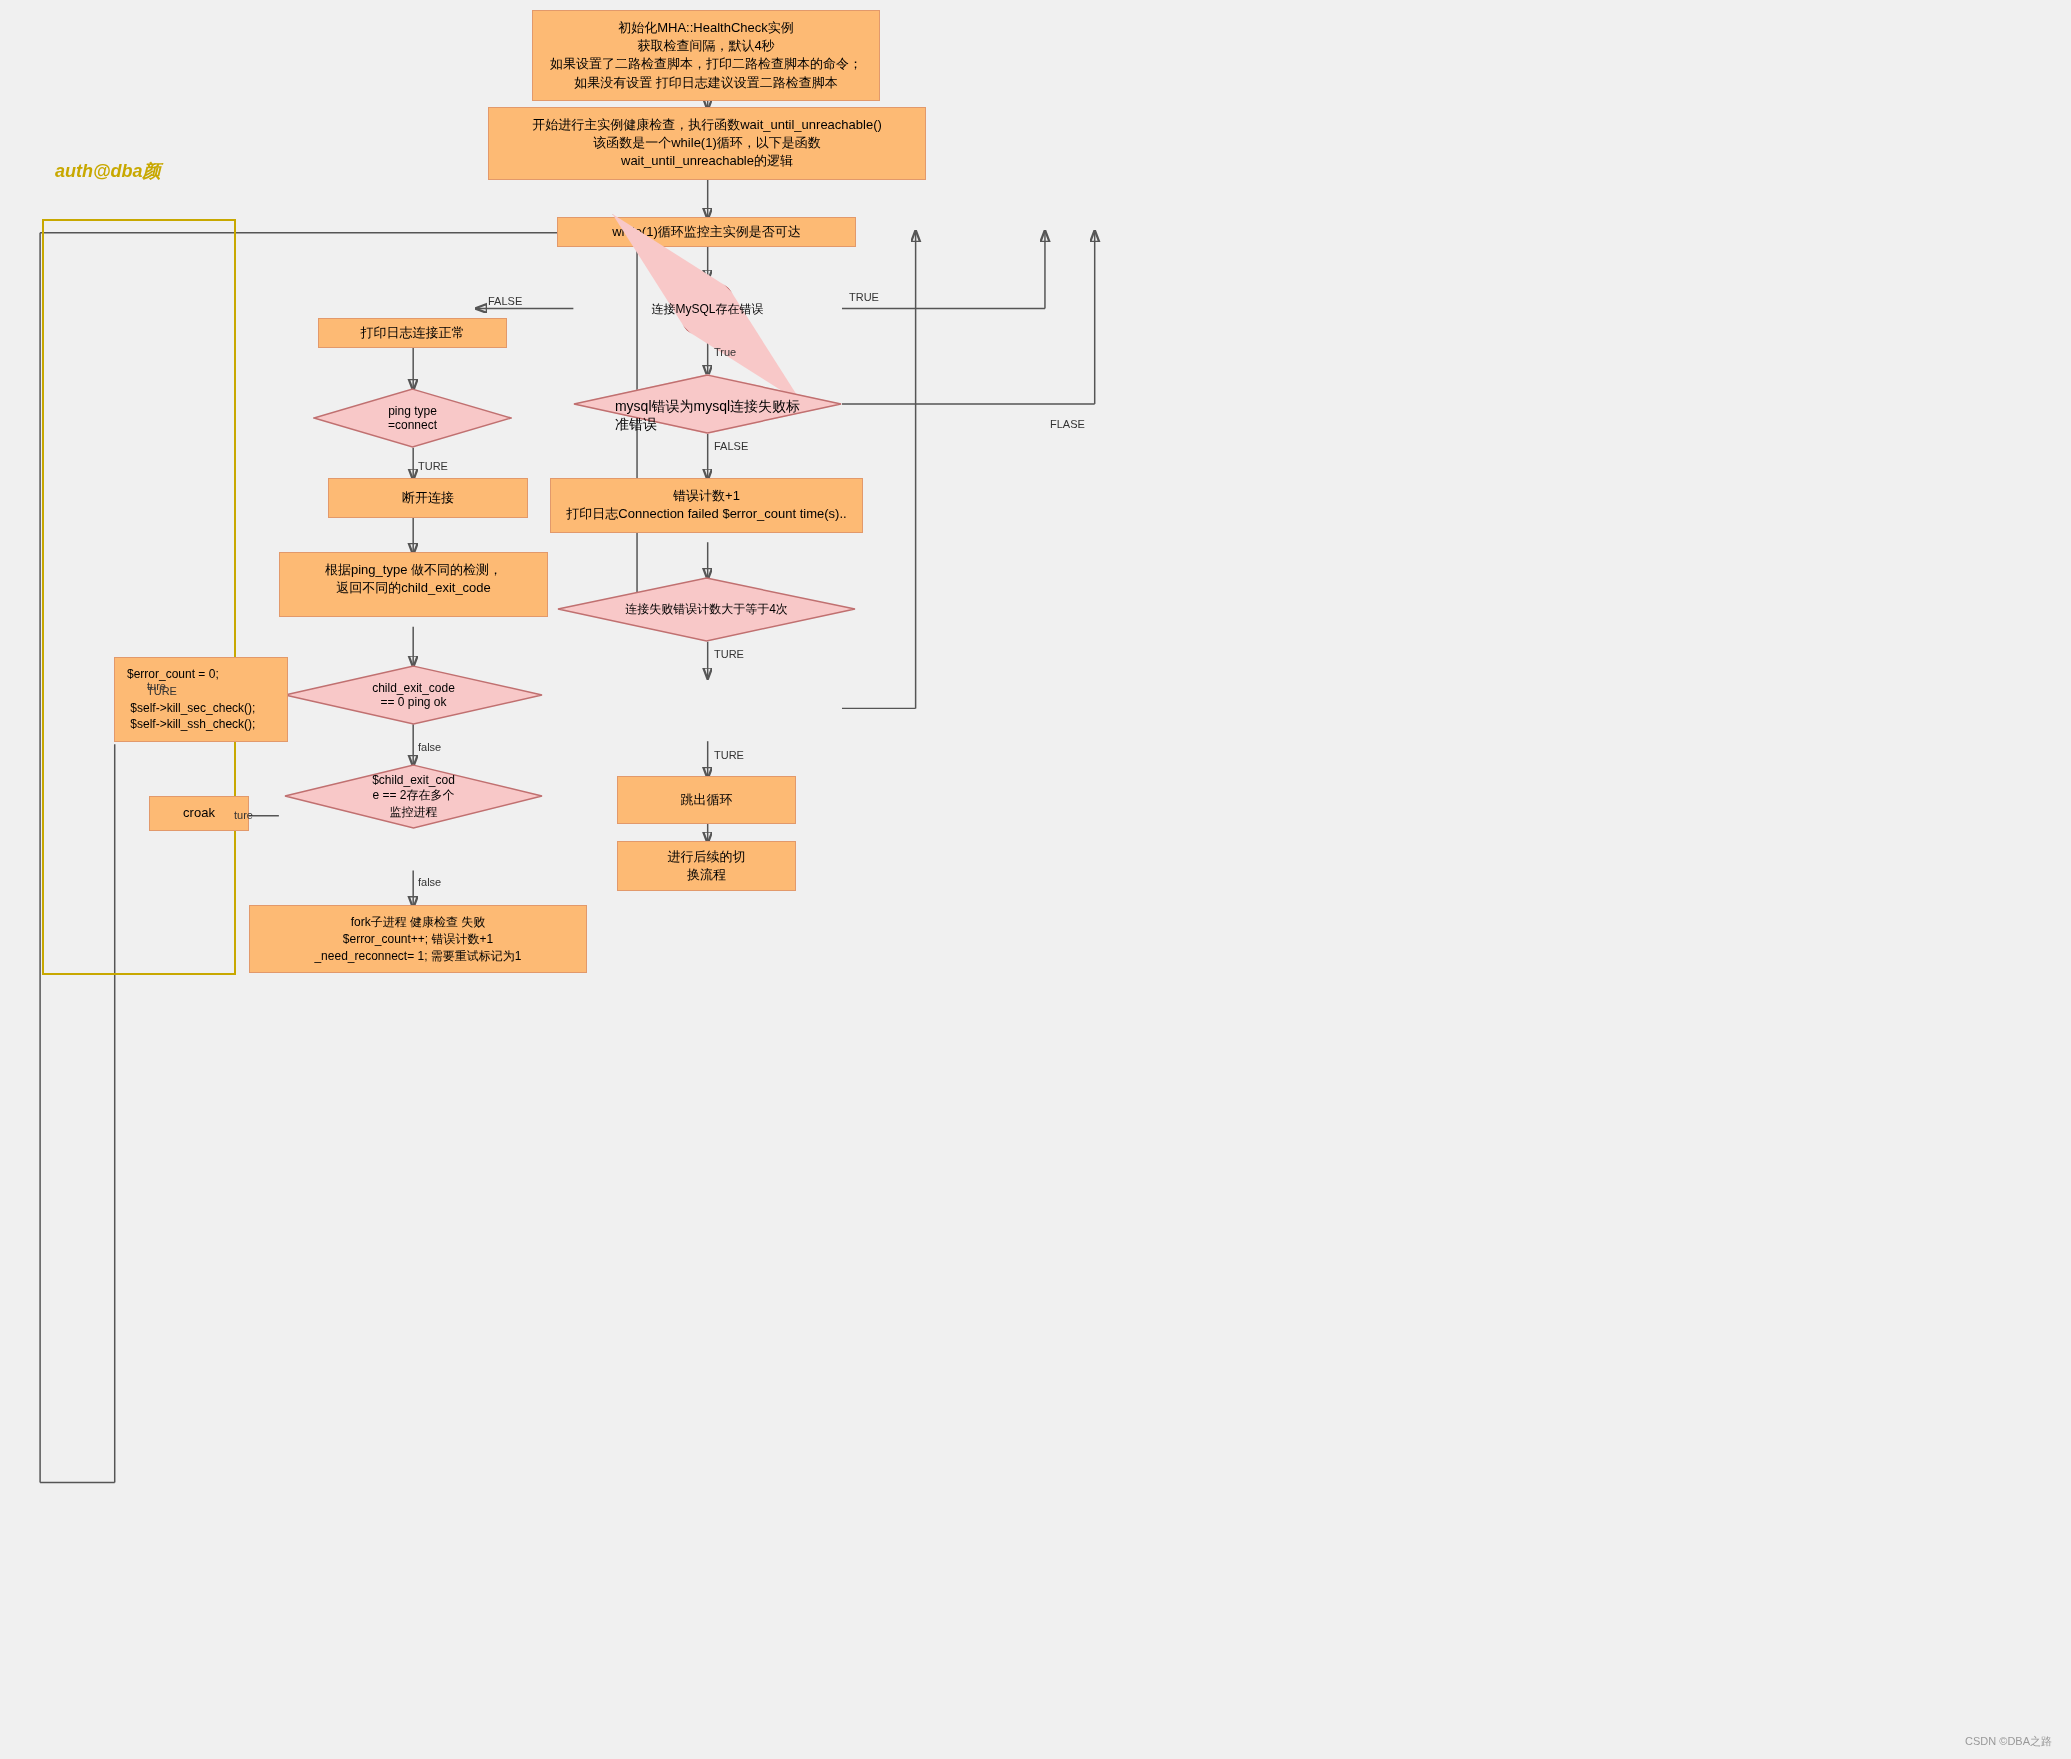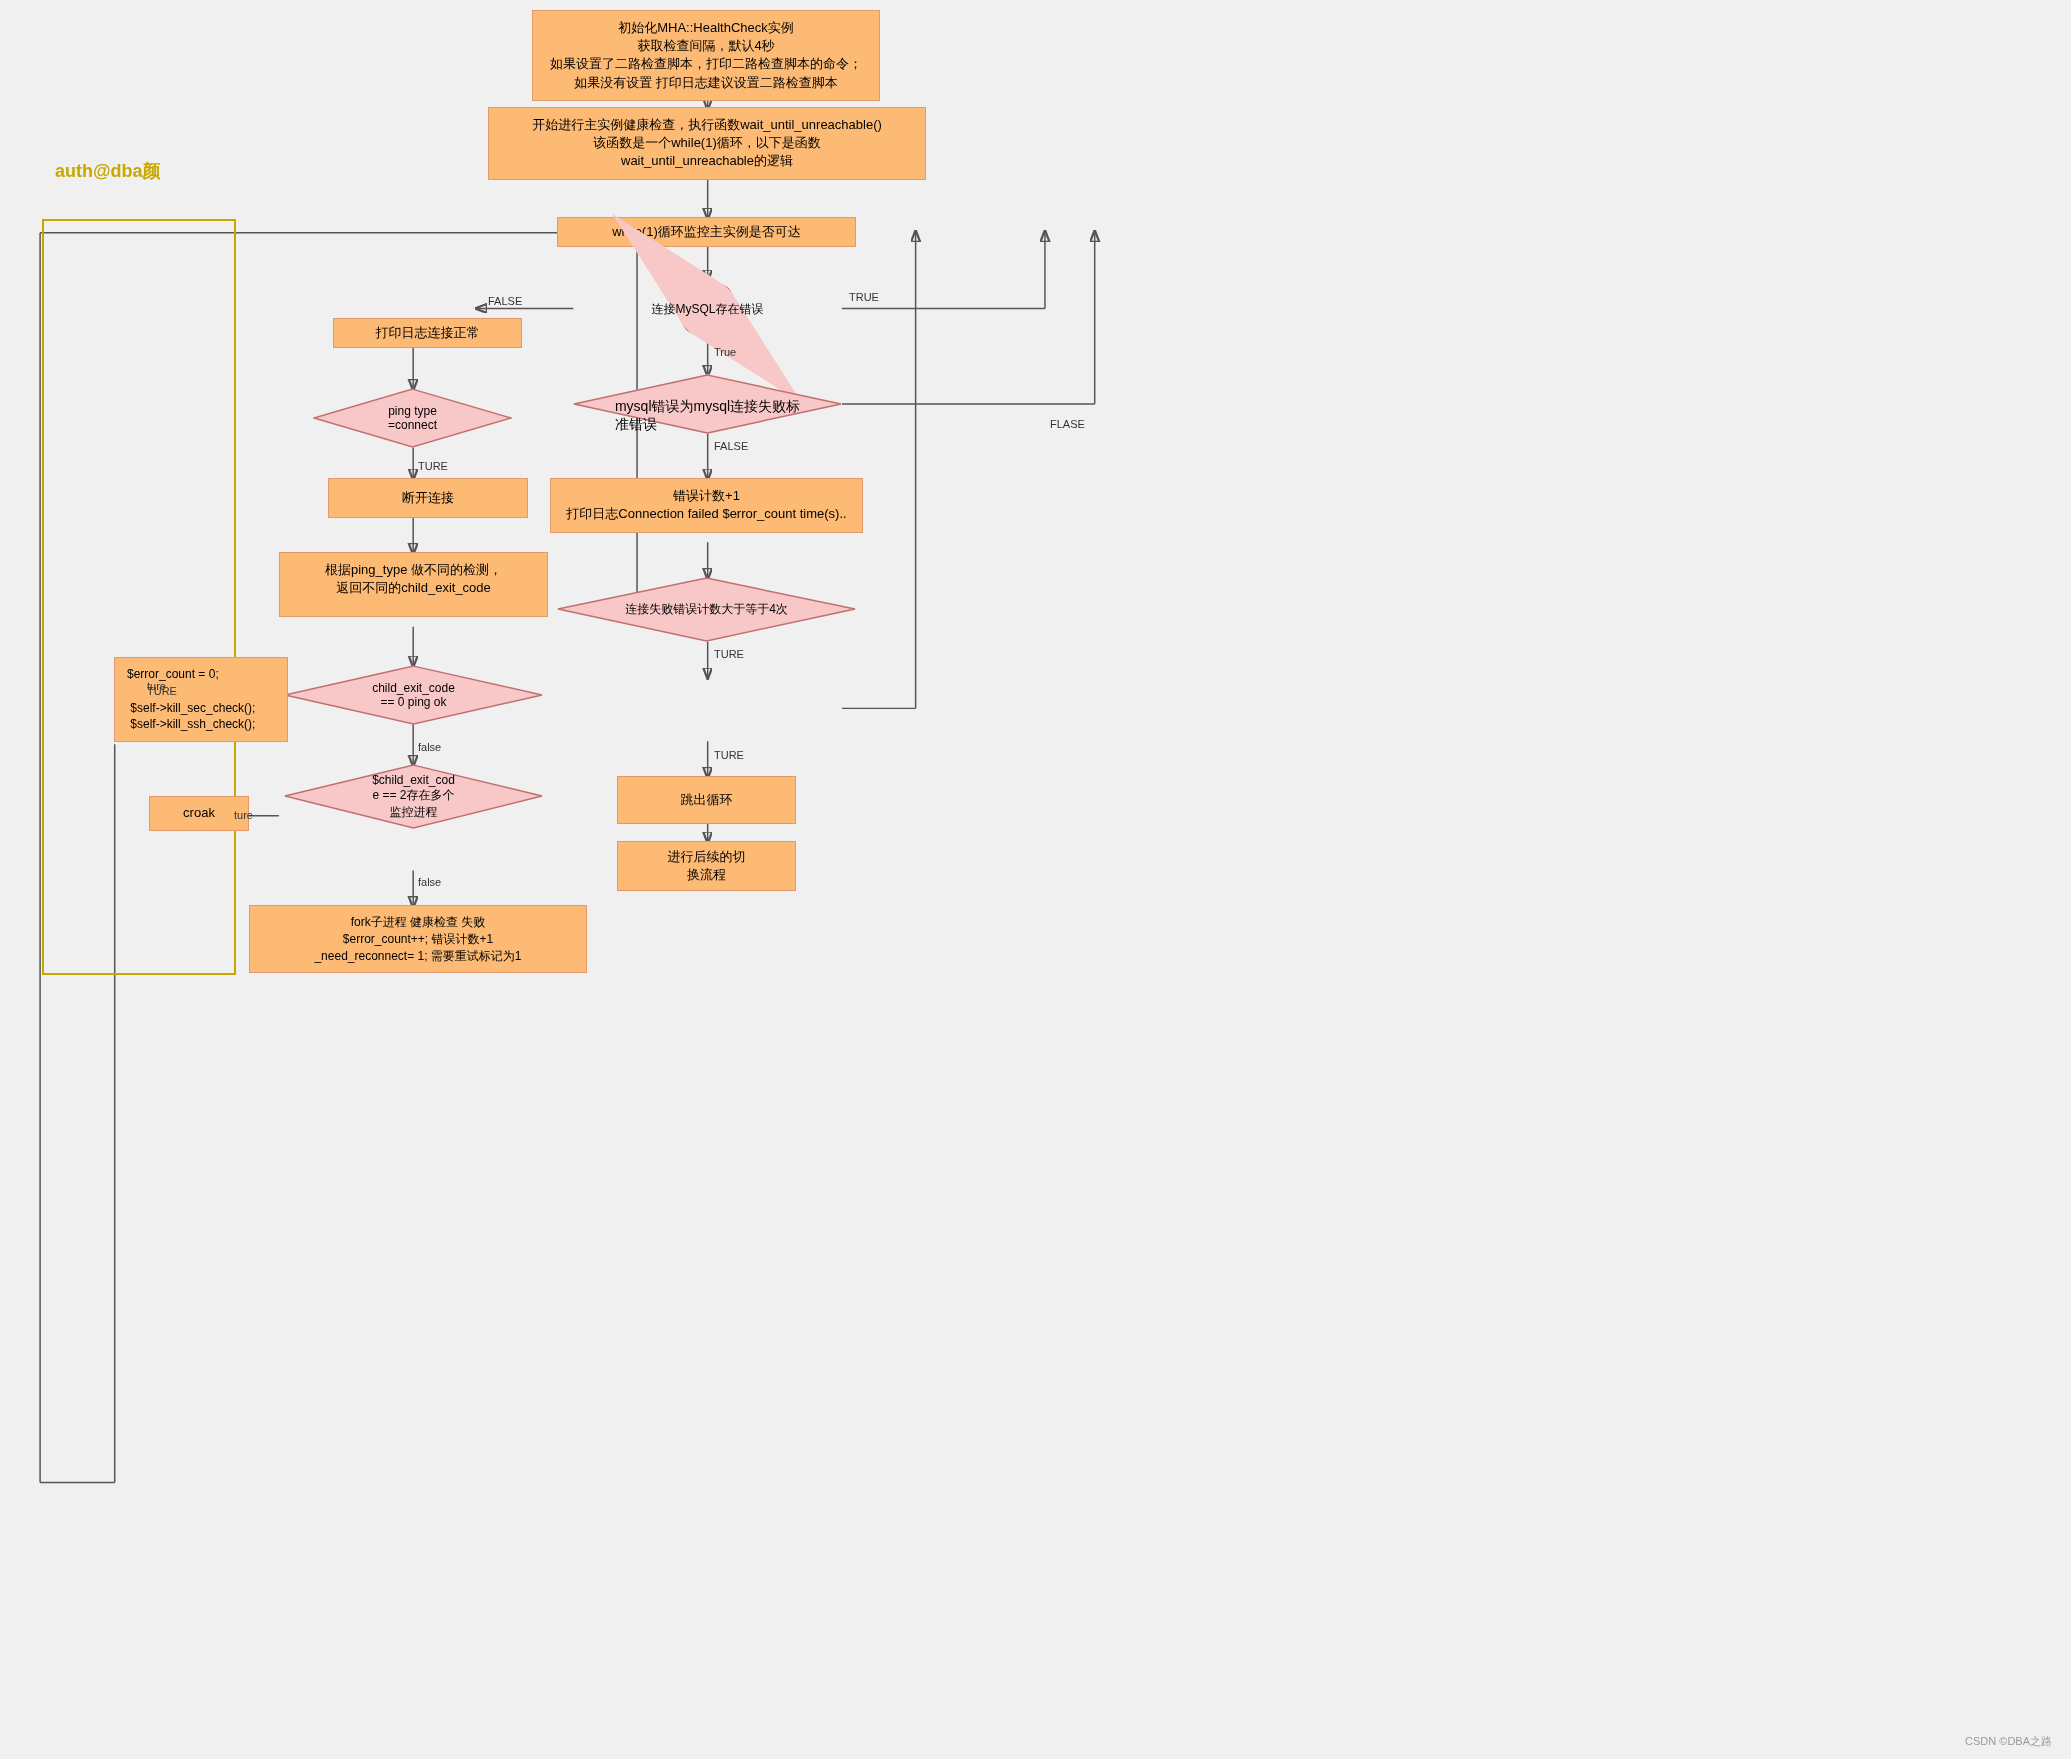--- a/index.html
+++ b/index.html
@@ -46,20 +46,21 @@
       background: transparent;
       pointer-events: none;
     }
 
     
     .auth-label {
       position: absolute;
       color: #c8a800;
       font-size: 18px;
       font-weight: bold;
+      font-style: italic;
     }
 
     
     .connectors {
       position: absolute;
       top: 0; left: 0;
       width: 2072px;
       height: 1759px;
       pointer-events: none;
     }
@@ -187,21 +188,21 @@
 
 
   <div class="node rect-node" style="left:617px; top:776px; width:179px; height:48px; display:flex; align-items:center; justify-content:center;">
     跳出循环
   </div>
 
   <div class="node rect-node" style="left:617px; top:841px; width:179px; height:50px; display:flex; align-items:center; justify-content:center;">
     进行后续的切<br>换流程
   </div>
 
-  <div class="node rect-node" style="left:333px; top:318px; width:189px; height:30px; display:flex; align-items:center; justify-content:center;">
+  <div class="node rect-node" style="left:318px; top:318px; width:189px; height:30px; display:flex; align-items:center; justify-content:center;">
     打印日志连接正常
   </div>
 
   <div style="position:absolute; left:313px; top:388px; width:199px; height:60px;">
     <svg style="position:absolute;left:0;top:0;width:199px;height:60px;" viewBox="0 0 200 60" width="199" height="60">
         <polygon points="100,1 199,30 100,59 1,30" fill="#f8c8c8" stroke="#c07070" stroke-width="1.5"></polygon>
       </svg>
     <div style="position:absolute; left:0; top:0; width:199px; height:60px; display:flex; align-items:center; justify-content:center; font-size:12px; z-index:2; text-align:center;">ping type<br>=connect</div>
   </div>
 

